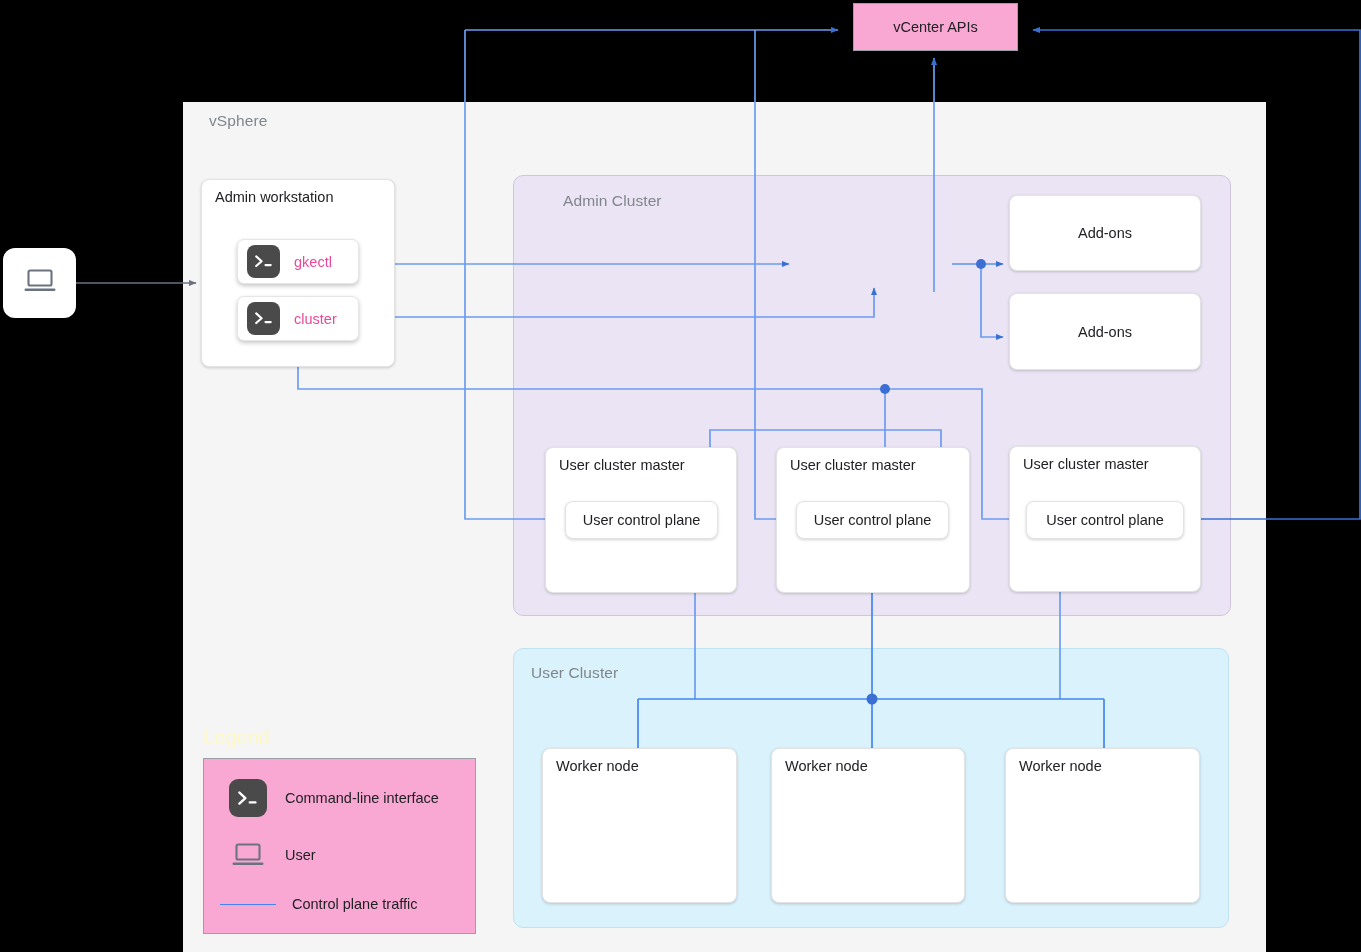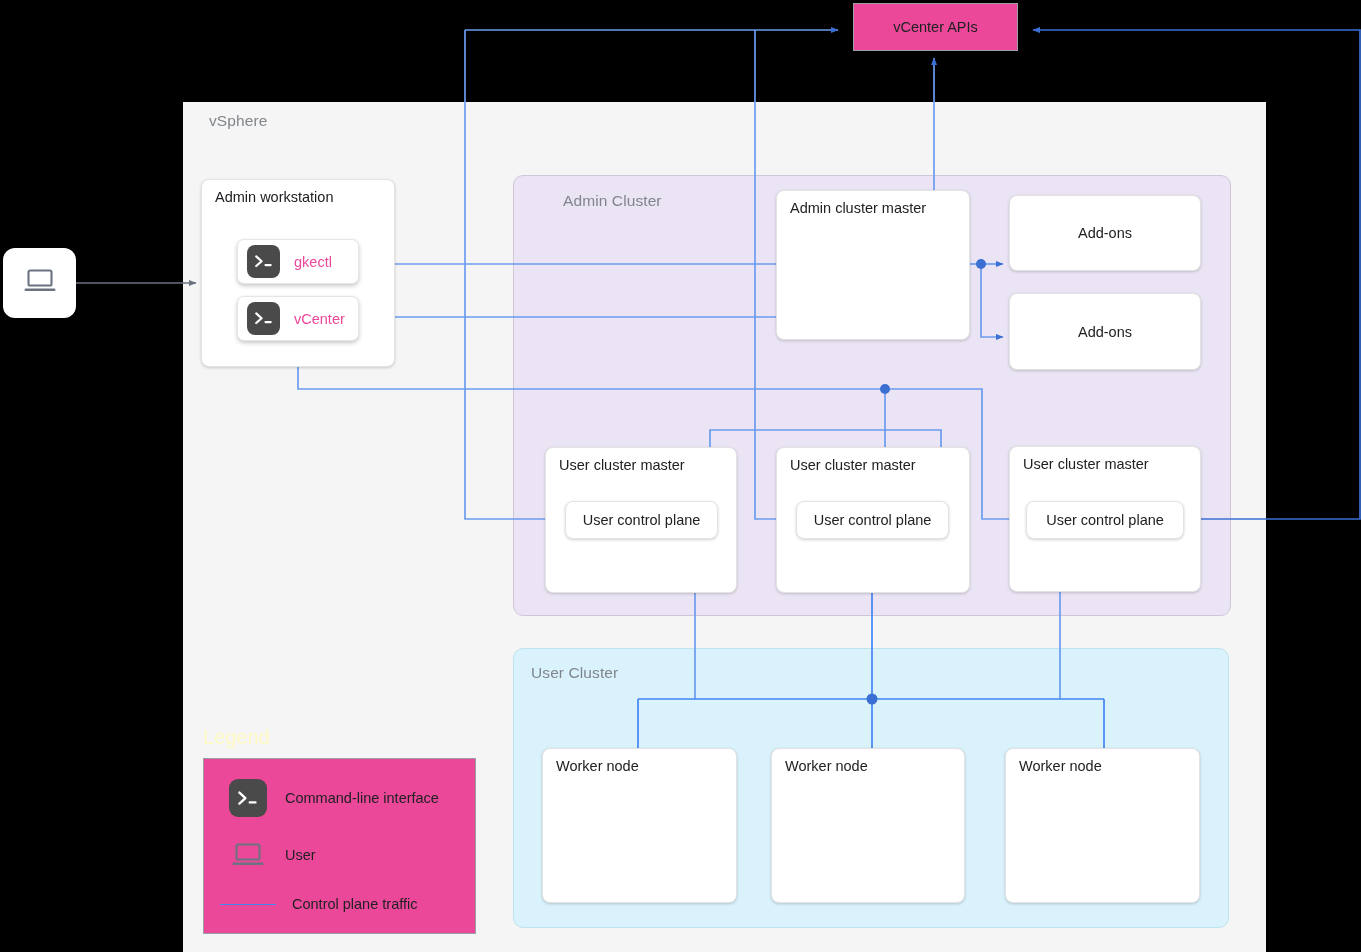--- a/index.html
+++ b/index.html
@@ -17,21 +17,21 @@
   .region-label{position:absolute;color:#80868b;font-size:15.5px;letter-spacing:.1px;}
 
   
   .card{position:absolute;box-sizing:border-box;background:#fff;border:1px solid #e3e3e3;
       border-radius:8px;box-shadow:0 1px 3px rgba(0,0,0,.18);}
   .card-title{position:absolute;left:13px;top:9px;color:#202124;font-size:14.5px;white-space:nowrap;}
   .card-center{position:absolute;left:0;right:0;top:50%;transform:translateY(-50%);
       text-align:center;color:#202124;font-size:14.5px;}
 
   
-  .flatcard{position:absolute;box-sizing:border-box;background:#ec4899;border:1px solid #9aa0a6;}
+  .flatcard{position:absolute;box-sizing:border-box;background:#f9a8d4;border:1px solid #9aa0a6;}
 
   
   .chip{position:absolute;box-sizing:border-box;background:#fff;border:1px solid #e6e6e6;
       border-radius:7px;box-shadow:0 2px 4px rgba(0,0,0,.22);display:flex;align-items:center;}
   .chip-label{margin-left:14px;font-size:14.5px;color:#ec4899;}
 
   .cli-ico{width:33px;height:33px;border-radius:8px;background:#4a4a4a;flex:none;
       display:flex;align-items:center;justify-content:center;margin-left:9px;}
   .cli-ico svg{display:block;}
 
@@ -146,26 +146,23 @@
     <span class="chip-label">gkectl</span>
   </div>
 
   <div class="chip" style="left:237px;top:296px;width:122px;height:45px;">
     <span class="cli-ico">
       <svg width="20" height="15" viewBox="0 0 20 15">
         <path d="M2.2,2.4 L7.6,7.2 L2.2,12" fill="none" stroke="#fff" stroke-width="2.2" stroke-linecap="round" stroke-linejoin="round"></path>
         <rect x="10.4" y="10" width="7.4" height="2.2" rx="1.1" fill="#fff"></rect>
       </svg>
     </span>
-    <span class="chip-label">vCenter</span>
-  </div>
-
-  <div class="card" style="left:776px;top:190px;width:194px;height:150px;">
-    <div class="card-title">Admin cluster master</div>
-  </div>
+    <span class="chip-label">cluster</span>
+  </div>
+
 
   <div class="card" style="left:1009px;top:195px;width:192px;height:76px;">
     <div class="card-center">Add-ons</div>
   </div>
   <div class="card" style="left:1009px;top:293px;width:192px;height:77px;">
     <div class="card-center">Add-ons</div>
   </div>
 
   <div class="card" style="left:545px;top:447px;width:192px;height:146px;">
     <div class="card-title">User cluster master</div>

